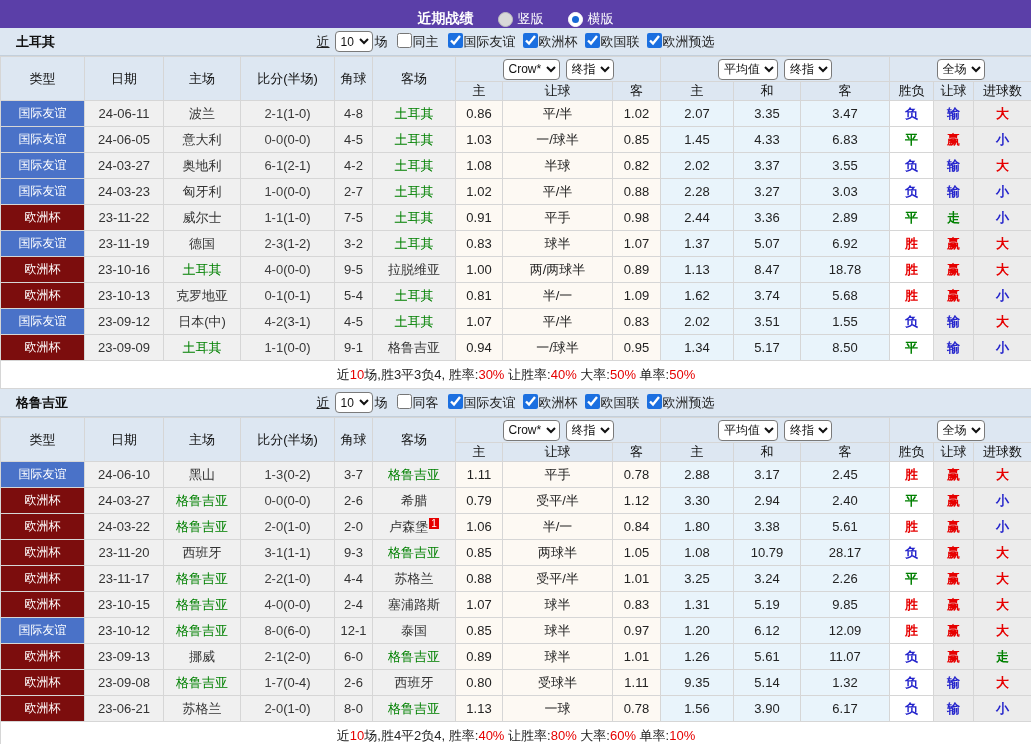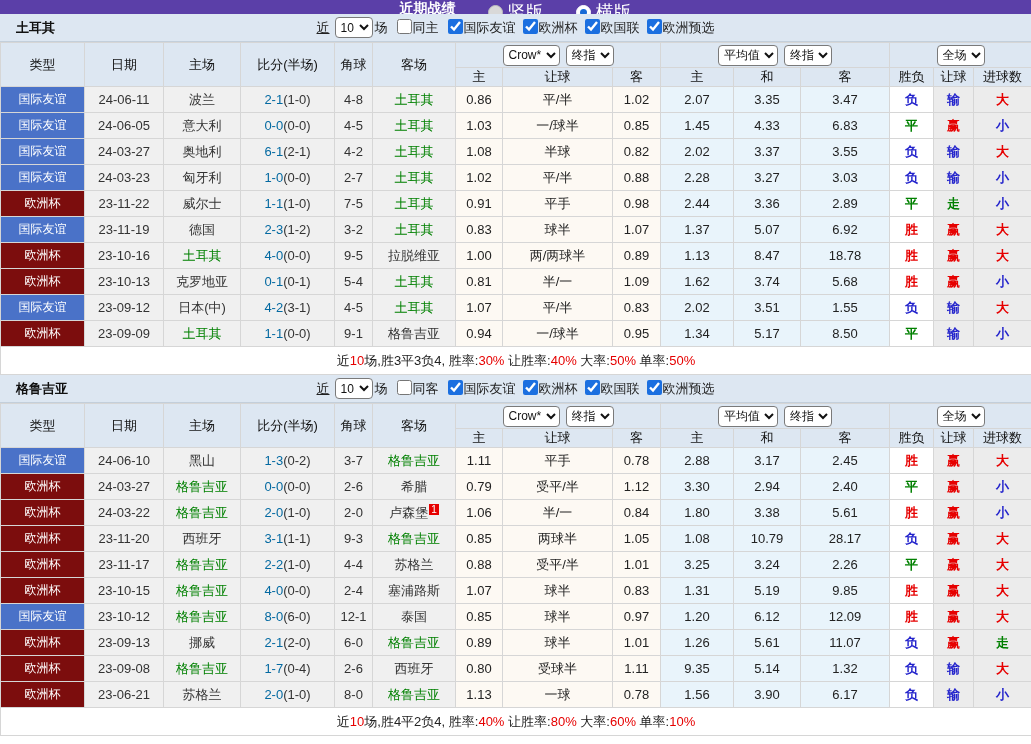--- a/index.html
+++ b/index.html
@@ -1,20 +1,20 @@
 <!DOCTYPE html>
 <html><head>
 <meta charset="utf-8">
 <style>
   html,body{margin:0;padding:0}
   body{width:1031px;font-family:"Liberation Sans","DejaVu Sans",sans-serif;font-size:13px;color:#222;background:#fff}
   
-  .titlebar{height:14px;background:#5b3fa8;display:flex;align-items:flex-start;justify-content:center;gap:32px;color:#fff}
+  .titlebar{height:28px;background:#5b3fa8;display:flex;align-items:flex-end;justify-content:center;gap:24px;color:#fff}
   .titlebar .title{font-weight:bold;font-size:14px}
-  .radio-opt{display:inline-flex;align-items:center;gap:5px;cursor:pointer;font-size:18px}
+  .radio-opt{display:inline-flex;align-items:center;gap:5px;cursor:pointer;font-size:13px}
   .radio{width:13px;height:13px;border-radius:50%;display:inline-flex;align-items:center;justify-content:center}
   .radio.off{background:#d9d9d9;border:1px solid #c0c0c0}
   .radio.on{background:#fff;border:1px solid #fff}
   .radio.on .dot{width:7px;height:7px;border-radius:50%;background:#1669d6}
   
   .teambar{height:27px;background:#dde7f2;border-bottom:1px solid #c3cfdb;display:flex;align-items:center;padding-left:16px;position:relative}
   .teamname{font-weight:bold;color:#111}
   .filterbar{position:absolute;left:50%;transform:translateX(-50%);display:flex;align-items:center;white-space:nowrap;gap:2px}
   .near-link{text-decoration:underline;cursor:pointer;margin-right:3px}
   select{font-size:12px;height:21px;border:1px solid #7a7a7a;border-radius:4px;background:#fff;padding:0 1px;color:#111}
@@ -24,21 +24,21 @@
   table{width:1031px;border-collapse:collapse;table-layout:fixed}
   th,td{border:1px solid #d6d6d6;text-align:center;padding:0;overflow:hidden;white-space:nowrap}
   thead th{background:#dde7f2;font-weight:normal;color:#111}
   .hdr-top th{height:24px}
   .hdr-sub th{height:18px}
   .grp-selects{display:flex;justify-content:center;gap:6px;align-items:flex-start}
   tbody td{height:25px}
   .c-type{color:#fff;font-size:12px}
   .c-date,.c-team,.c-score,.c-corner{background:#f0f0f0;color:#333}
   .c-team.self{color:#008000}
-  .ft{color:#0369a1}
+  .ft{color:#404040}
   .ht{color:#333}
   .c-ah{background:#fdf9f3}
   .c-eu{background:#e9f4fb}
   .c-wdl{background:#fff;font-weight:bold}
   .c-res{background:#ececec;font-weight:bold}
   .rcard{background:#e60000;color:#fff;font-size:10px;padding:0 2px;margin-left:1px;line-height:11px;display:inline-block;vertical-align:4px}
   tfoot td{height:27px;background:#fff;border:1px solid #d6d6d6}
   .red{color:#e60000}
 </style>
 </head>

